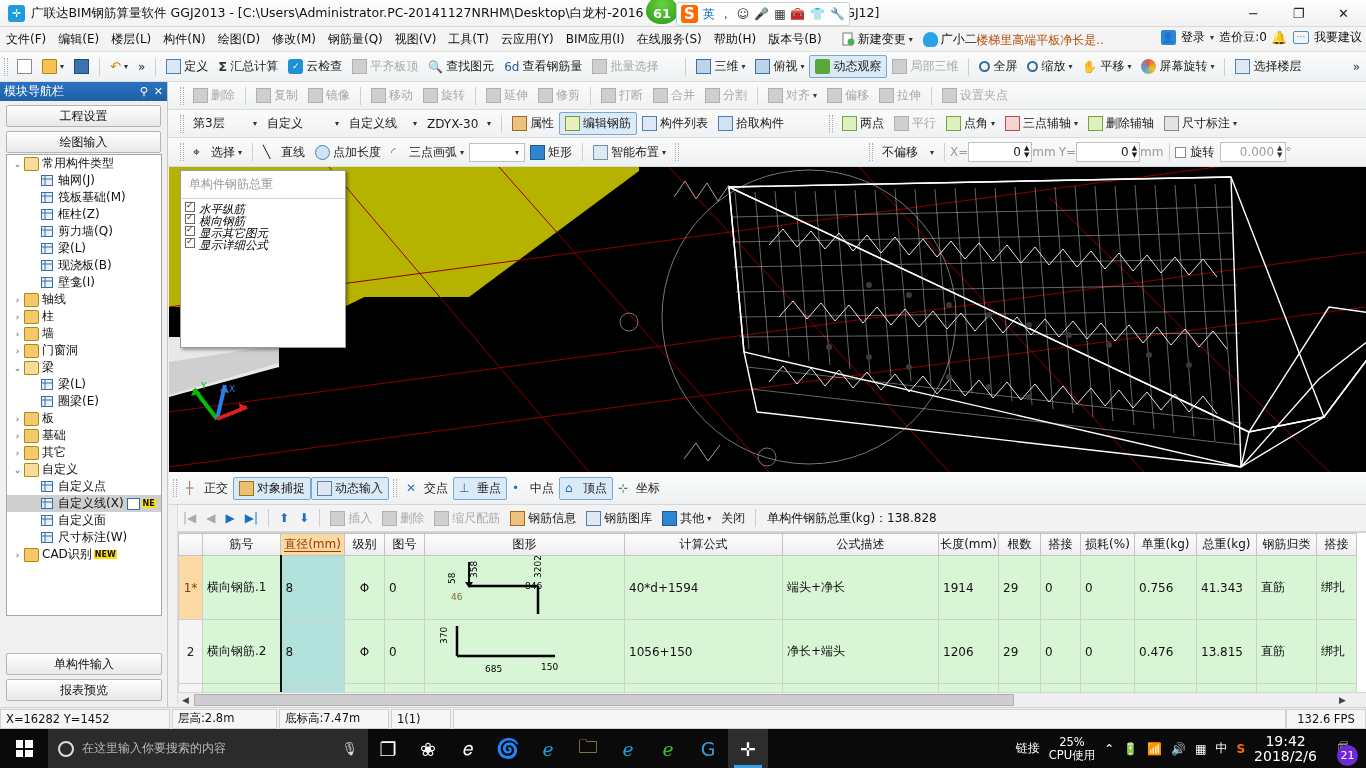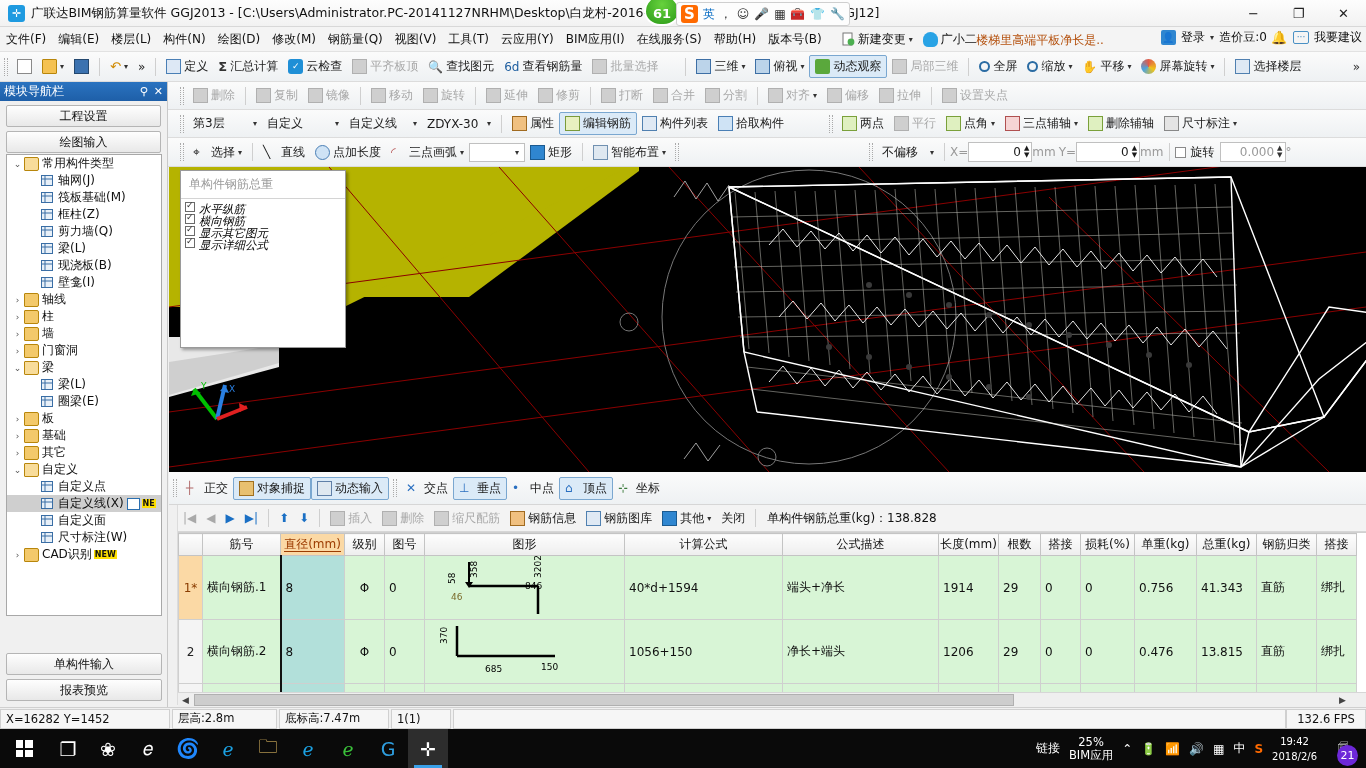--- a/index.html
+++ b/index.html
@@ -237,21 +237,21 @@
   .circ { width:16px;height:16px;border:2px solid #ddd;border-radius:50%; flex:none;}
   .mic { margin-left:auto; font-size:13px; color:#ddd; }
   .tb-item { width:40px; height:39px; display:flex; align-items:center; justify-content:center;
              font-size:19px; color:#fff; position:relative; }
   .tb-item.active { background:#2d2d2d; }
   .tb-item.active::after { content:""; position:absolute; left:6px; bottom:0; width:28px;
                            height:3px; background:#3aa0e8; }
   .tray { margin-left:auto; display:flex; align-items:center; gap:9px; color:#fff;
           font-size:12px; padding-right:6px; }
   .cpu { text-align:center; line-height:13px; font-size:11.5px; }
-  .clock { text-align:center; line-height:15px; font-size:10px; }
+  .clock { text-align:center; line-height:15px; font-size:14px; }
   .notif { width:26px;height:39px;display:flex;align-items:center;justify-content:center; }
   .countbadge { width:21px;height:21px;border-radius:50%;background:#6d28d9;color:#fff;
                 font-size:11px;display:flex;align-items:center;justify-content:center;
                 position:absolute; right:2px; bottom:2px; }
 </style>
 </head>
 <body>
 
 <div class="app">
 
@@ -1165,35 +1165,40 @@
 
   <div class="taskbar">
     <div class="start">
       <span class="winlogo">
           <i></i>
           <i></i>
           <i></i>
           <i></i>
         </span>
     </div>
+    <div class="searchbox">
+      <span class="circ"></span>
+      <span>在这里输入你要搜索的内容</span>
+      <span class="mic">🎙</span>
+    </div>
     <div class="tb-item">❐</div>
     <div class="tb-item" style="color:#fff">❀</div>
     <div class="tb-item">𝑒</div>
     <div class="tb-item">🌀</div>
     <div class="tb-item" style="color:#1ba1e2">ℯ</div>
     <div class="tb-item" style="color:#f3c969">🗀</div>
     <div class="tb-item" style="color:#1ba1e2">ℯ</div>
     <div class="tb-item" style="color:#3ac13a">ℯ</div>
     <div class="tb-item" style="color:#2f9fe0">G</div>
     <div class="tb-item active" style="color:#fff">✛</div>
     <div class="tray">
       <span>链接</span>
       <span class="cpu">
         <span>25%</span><br>
-        <span>BIM应用</span>
+        <span>CPU使用</span>
       </span>
       <span>⌃</span>
       <span>🔋</span>
       <span>📶</span>
       <span>🔊</span>
       <span>▦</span>
       <span>中</span>
       <span style="color:#ff6a00;font-weight:bold">S</span>
       <span class="clock">
         <span>19:42</span><br>

